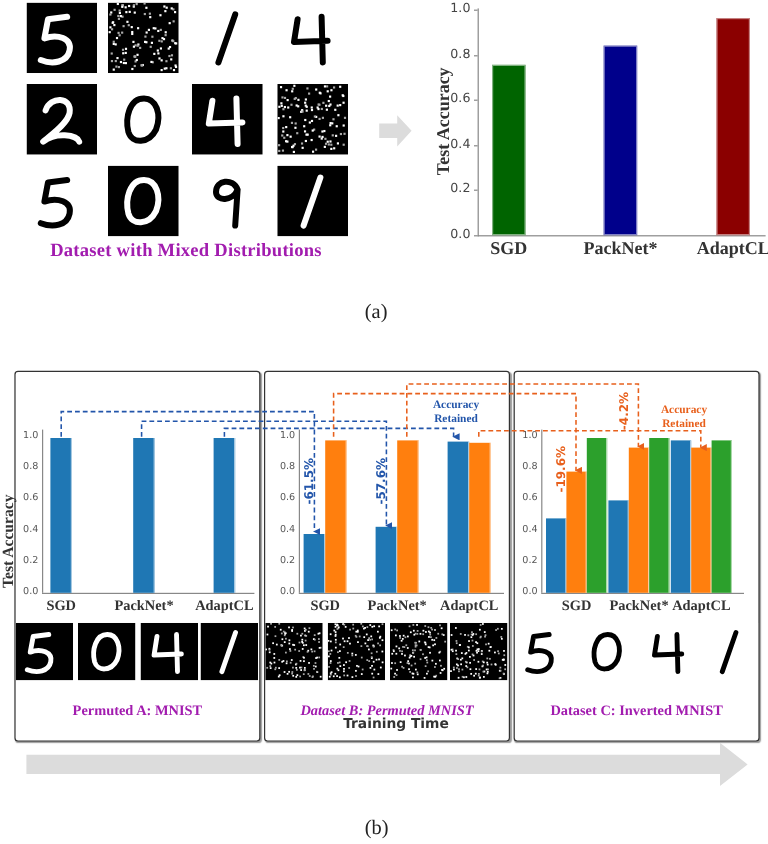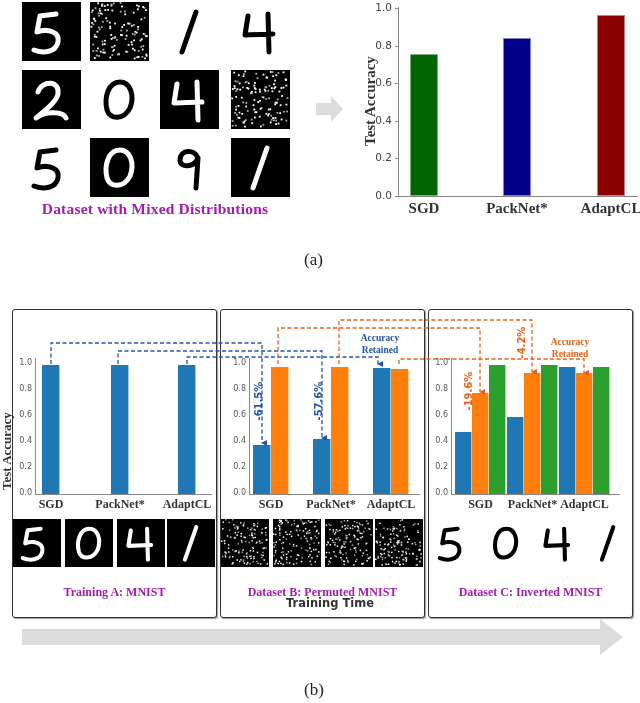--- a/index.html
+++ b/index.html
@@ -1083,22 +1083,22 @@
         </svg>
       </div>
       <div class="tile" style="left: 584px; top: 519px; width: 48px; height: 48px;">
         <svg viewBox="0 0 59 59">
           <rect width="59" height="59" fill="#fff"></rect>
           <path d="M36,10 L22,50" fill="none" stroke="#000" stroke-width="5" stroke-linecap="round" stroke-linejoin="round"></path>
         </svg>
       </div>
     </div>
 
-  <div class="ds-title" style="left:12px; top:585px; width:205px;">Training A: MNIST</div>
-  <div class="ds-title" style="left:220px; top:585px; width:205px;">Dataset B: Permuted MNIST</div>
+  <div class="ds-title" style="left:12px; top:585px; width:205px;">Permuted A: MNIST</div>
+  <div class="ds-title" style="left:220px; top:585px; width:205px;font-style:italic;">Dataset B: Permuted MNIST</div>
   <div class="ds-title" style="left:428px; top:585px; width:205px;">Dataset C: Inverted MNIST</div>
 
   <svg class="abs" style="left:20px; top:618px;" width="605" height="40" viewBox="0 0 605 40">
     <polygon points="2,11 580,11 580,1 603,19 580,37 580,27 2,27" fill="#dcdcdc"></polygon>
   </svg>
   <div class="abs arrow-label" style="left:270px; top:596px; width:120px; text-align:center;">Training Time</div>
 
   <div class="caption" style="left:304px; top:680px;">(b)</div>
 </div>
 

